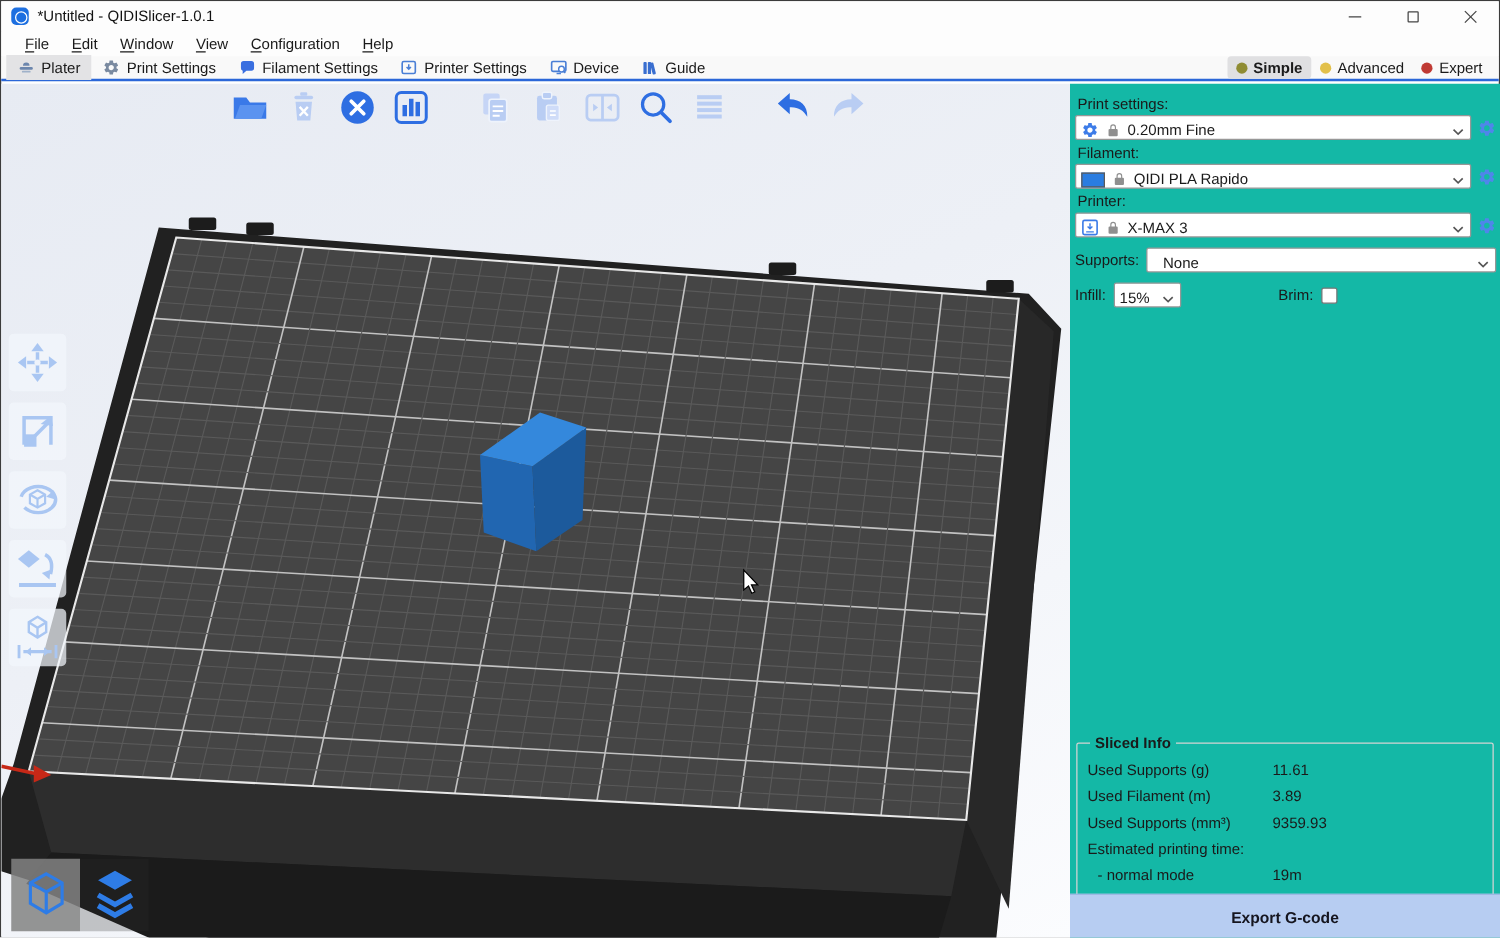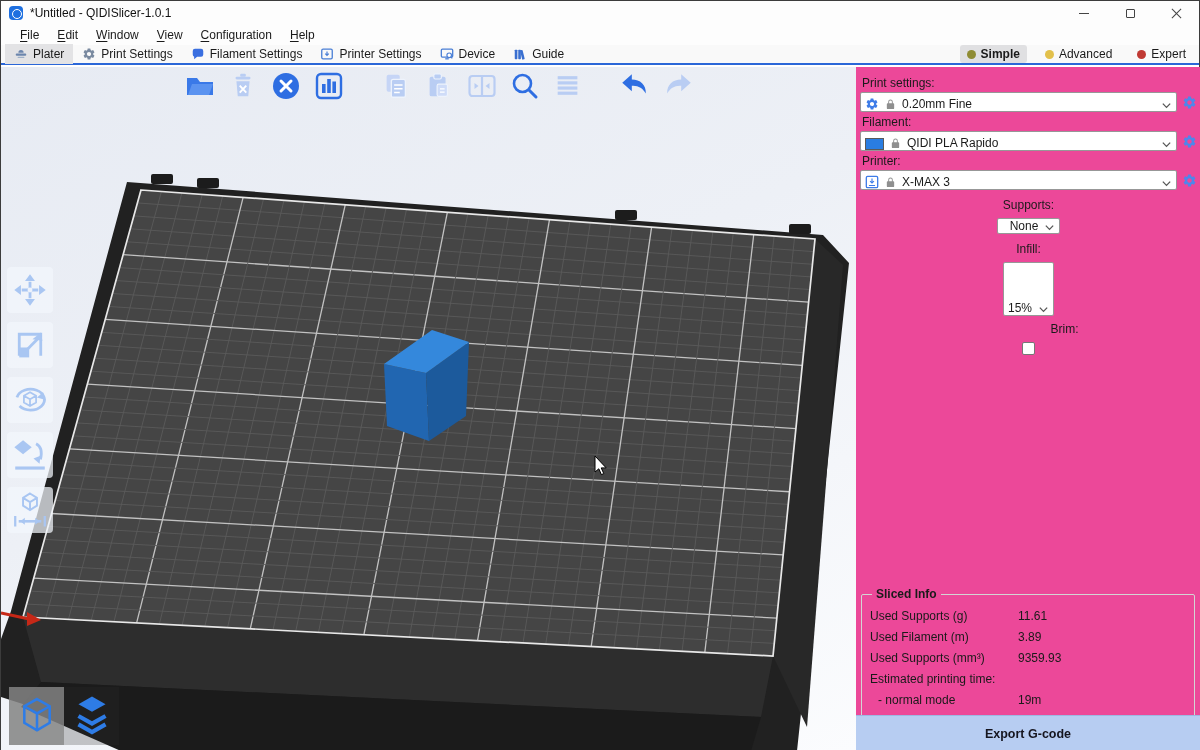--- a/index.html
+++ b/index.html
@@ -23,21 +23,21 @@
   
   .menubar { height:20px; background:#fdfdfd; display:flex; align-items:center; padding-left:10px; gap:0; }
   .menu-item { padding:2px 9px; cursor:default; }
   .menu-item u { text-underline-offset:2px; }
 
   
   .tabbar { height:20px; background:#f9f9f9; display:flex; align-items:center; padding-left:4px; border-bottom:2px solid #2b67d8; }
   .tab { display:flex; align-items:center; gap:5px; padding:2px 9px; height:20px; }
   .tab.active { background:#e3e3e5; }
   .tab svg { flex:0 0 auto; }
-  .modes { margin-left:auto; display:flex; align-items:center; gap:11px; padding-right:6px; }
+  .modes { margin-left:auto; display:flex; align-items:center; gap:0; padding-right:6px; }
   .mode { display:flex; align-items:center; gap:5px; padding:2px 7px; border-radius:3px; }
   .mode.active { background:#e0e0e2; font-weight:bold; }
   .dot { width:9px; height:9px; border-radius:50%; }
 
   
   .viewport { position:absolute; left:0; top:66px; width:855px; height:684px; overflow:hidden;
               background:linear-gradient(155deg,#e7ebf3 0%, #edf0f6 45%, #fbfcfe 100%); }
   #scene { position:absolute; left:0; top:0; }
 
   
@@ -49,28 +49,28 @@
   .gizmobar { position:absolute; left:6px; top:200px; display:flex; flex-direction:column; gap:9px; }
   .gizmo { width:46px; height:46px; border-radius:4px; background:rgba(242,246,252,0.72); display:flex; align-items:center; justify-content:center; }
 
   
   .viewtoggles { position:absolute; left:8px; top:620px; display:flex; }
   .vtgl { width:55px; height:58px; display:flex; align-items:center; justify-content:center; }
   .vtgl.active { background:rgba(130,130,130,0.85); }
   .vtgl.idle { background:rgba(45,45,45,0.25); }
 
   
-  .panel { position:absolute; left:855px; top:66px; width:344px; height:684px; background:#ec4899; padding:6px 3px 0 4px; }
+  .panel { position:absolute; left:855px; top:66px; width:344px; height:684px; background:#14b8a6; padding:6px 3px 0 4px; }
   .plabel { margin:3px 0 2px 2px; }
   .combo-row { display:flex; align-items:center; gap:4px; }
   .combo { flex:1; height:20px; border:1px solid #979797; border-radius:2px; background:#fff; display:flex; align-items:flex-end; gap:6px; padding:0 4px; }
   .combo .val { flex:1; white-space:nowrap; overflow:hidden; }
   .swatch { width:19px; height:12px; background:#2a7de1; border:1px solid #5a5a5a; }
   .gear-btn { width:16px; height:16px; display:flex; align-items:center; justify-content:center; }
-  .sub-row { display:flex; align-items:center; margin-top:8px; gap:6px;flex-direction:column; }
+  .sub-row { display:flex; align-items:center; margin-top:8px; gap:6px; }
   .sub-row .combo { height:20px; }
   .supports-combo { flex:1; }
   .infill-combo { flex:0 0 54px; }
   .checkbox { width:13px; height:13px; border:1px solid #767676; border-radius:2px; background:#fff; }
   .brim-label { margin-left:72px; }
 
   .sliced { position:absolute; left:5px; right:5px; bottom:32px; border:1px solid #d4d4d4; border-radius:2px; padding:4px 6px 8px 6px; }
   .sliced legend { font-weight:bold; padding:0 4px; margin-left:4px; }
   .si-row { display:flex; padding:3.5px 0 3.5px 2px; }
   .si-row .l { flex:0 0 148px; }

